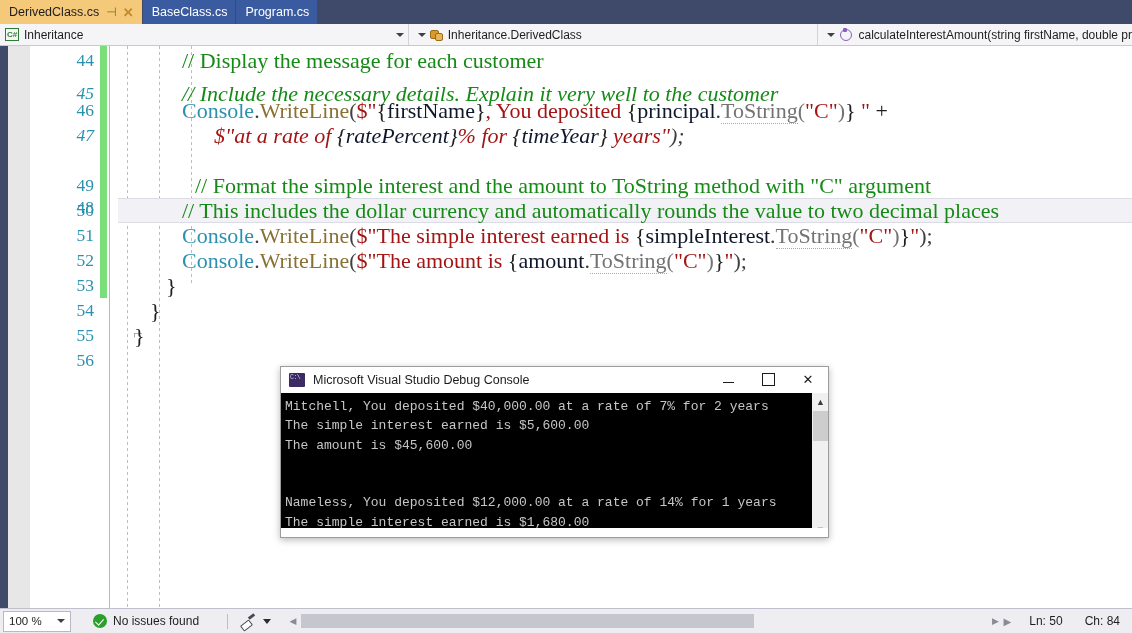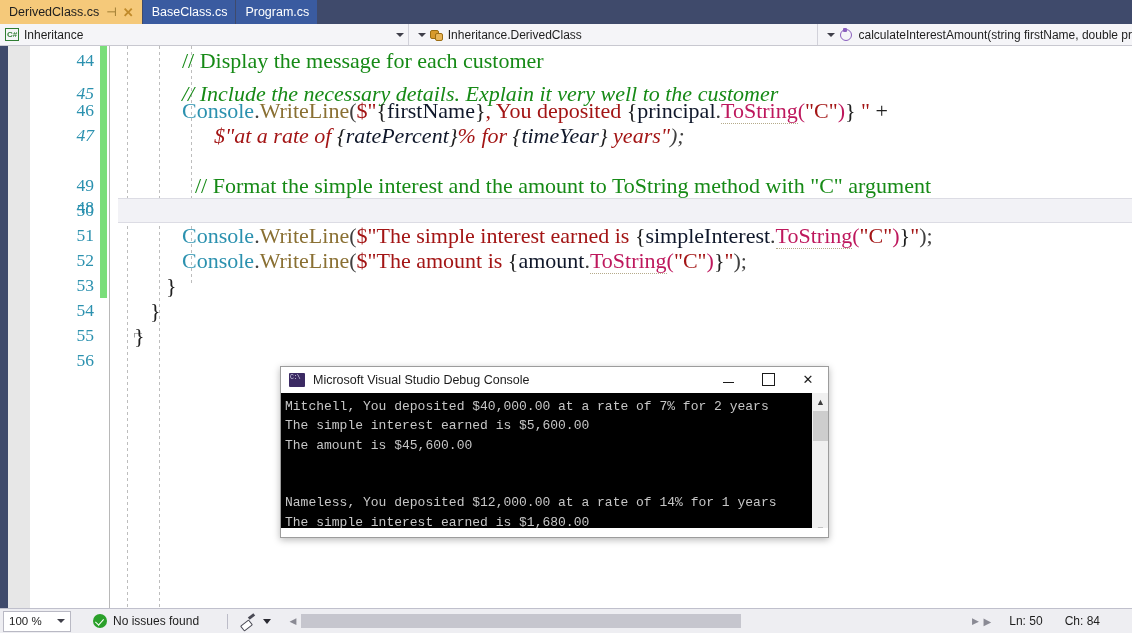--- a/index.html
+++ b/index.html
@@ -121,21 +121,21 @@
             background:linear-gradient(to bottom,#bdbdbd 0 3px,transparent 3px 6px);
             background-size:1px 6px; }
 
   
   .c-comment { color:#168a16; }
   .c-type    { color:#2b91af; }
   .c-member  { color:#8a7033; }
   .c-punct   { color:#404040; }
   .c-string  { color:#a31515; }
   .c-ident   { color:#0f172a; }
-  .c-dim     { color:#be185d;margin-top:7px; }
+  .c-dim     { color:#737373;margin-top:7px; }
   .c-plain   { color:#202020; }
   .c-brace   { color:#202020; }
   .sugg { border-bottom:1px dotted #b5aa8a; }
 
   
   .outline { position:absolute; font-family:"Liberation Serif",serif; color:#9a9a9a; }
 
   
   .console-win {
     position:absolute; left:280px; top:326px; width:549px; height:172px;
@@ -217,21 +217,21 @@
     border-top:5px solid #2a2a32; margin-left:7px;
   }
   .hscroll { flex:1; height:16px; margin:0 0 0 14px; display:flex; align-items:center; }
   .hs-left, .hs-right { width:16px;height:16px;display:flex;align-items:center;justify-content:center;
                         color:#8a8a94; font-size:9px; flex:none; }
   .hs-track { flex:1; height:16px; background:#eeeef2; position:relative; }
   .hs-thumb { position:absolute; left:0; top:1px; height:14px; width:66%; background:#c6c6ce; }
   .sb-right { display:flex; align-items:center; margin-left:auto; }
   .sb-caret { color:#8a8a94; font-size:10px; margin-right:18px; }
   .sb-ln { margin-right:22px; }
-  .sb-ch { margin-right:32px; }
+  .sb-ch { margin-right:12px; }
 </style>
 </head>
 <body>
 
 <div id="app">
 
   <div class="tabstrip">
     <div class="tab active">
       <span class="tab-label">DerivedClass.cs</span>
       <span class="pin">⊣</span>
@@ -299,20 +299,21 @@
           <div class="lnum">48</div>
           <div class="ltext" style="left: 182px;"></div>
         </div>
         <div class="line" style="top: 127px;">
           <div class="lnum">49</div>
           <div class="ltext" style="left: 195px;"><span class="c-comment">// Format the simple interest and the amount to ToString method with "C" argument</span></div>
         </div>
         <div class="line current" style="top: 152px;">
           <div class="hl"></div>
           <div class="lnum">50</div>
+          <div class="ltext" style="left: 182px;"><span class="c-comment">// This includes the dollar currency and automatically rounds the value to two decimal places</span></div>
         </div>
         <div class="line" style="top: 177px;">
           <div class="lnum">51</div>
           <div class="ltext" style="left: 182px;"><span class="c-type">Console</span><span class="c-punct">.</span><span class="c-member">WriteLine</span><span class="c-punct">(</span><span class="c-string">$"The simple interest earned is </span><span class="c-brace">{</span><span class="c-ident">simpleInterest</span><span class="c-punct">.</span><span class="c-dim sugg">ToString</span><span class="c-dim">(</span><span class="c-string">"C"</span><span class="c-dim">)</span><span class="c-brace">}</span><span class="c-string">"</span><span class="c-punct">);</span></div>
         </div>
         <div class="line" style="top: 202px;">
           <div class="lnum">52</div>
           <div class="ltext" style="left: 182px;"><span class="c-type">Console</span><span class="c-punct">.</span><span class="c-member">WriteLine</span><span class="c-punct">(</span><span class="c-string">$"The amount is </span><span class="c-brace">{</span><span class="c-ident">amount</span><span class="c-punct">.</span><span class="c-dim sugg">ToString</span><span class="c-dim">(</span><span class="c-string">"C"</span><span class="c-dim">)</span><span class="c-brace">}</span><span class="c-string">"</span><span class="c-punct">);</span></div>
         </div>
         <div class="line" style="top: 227px;">

